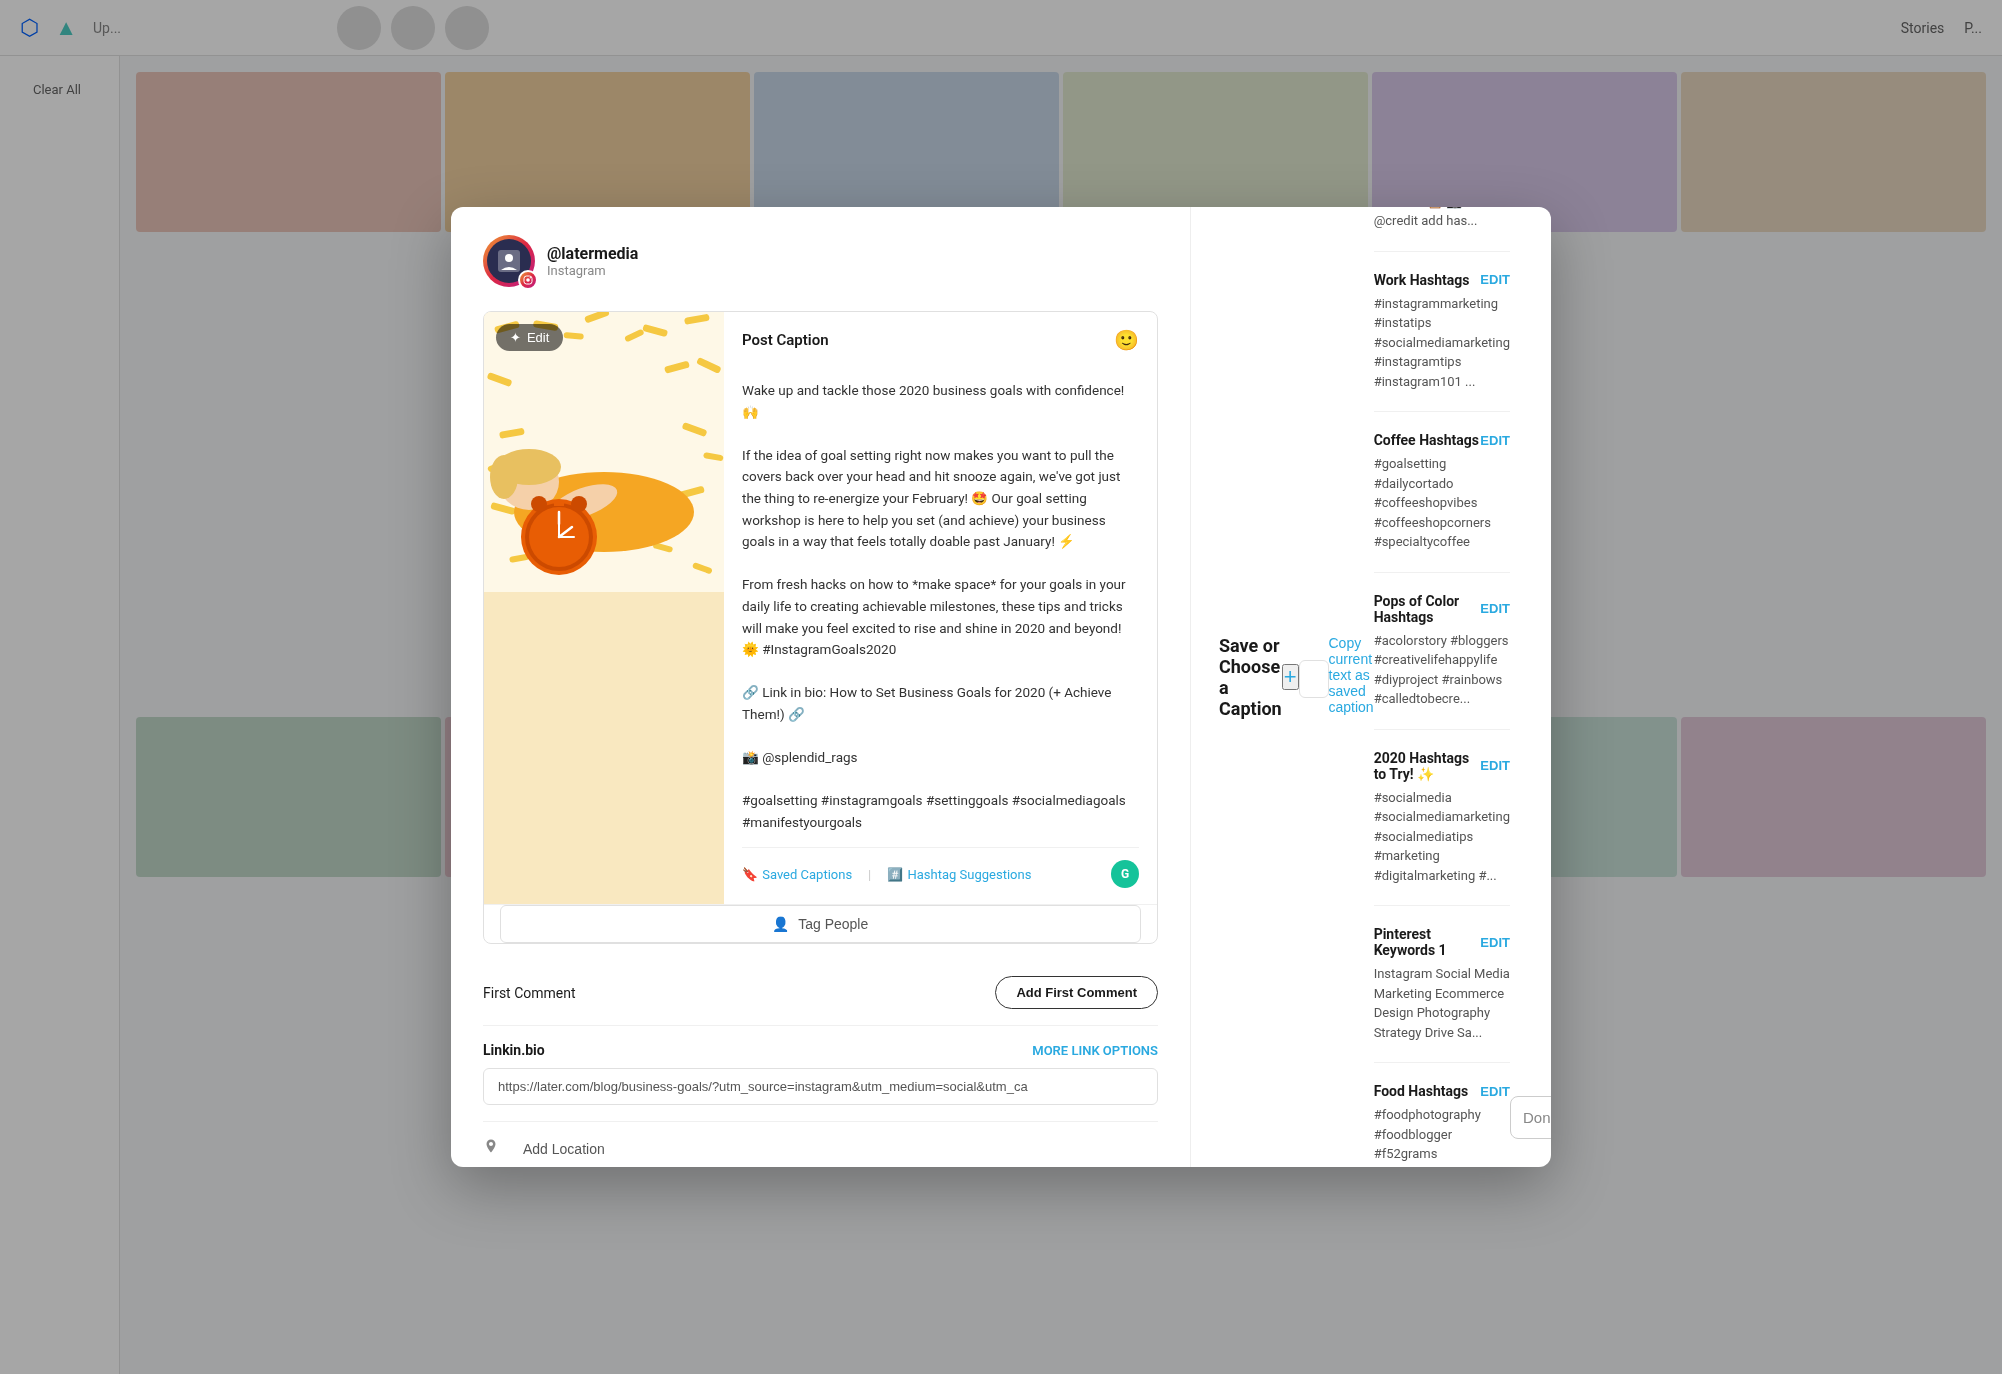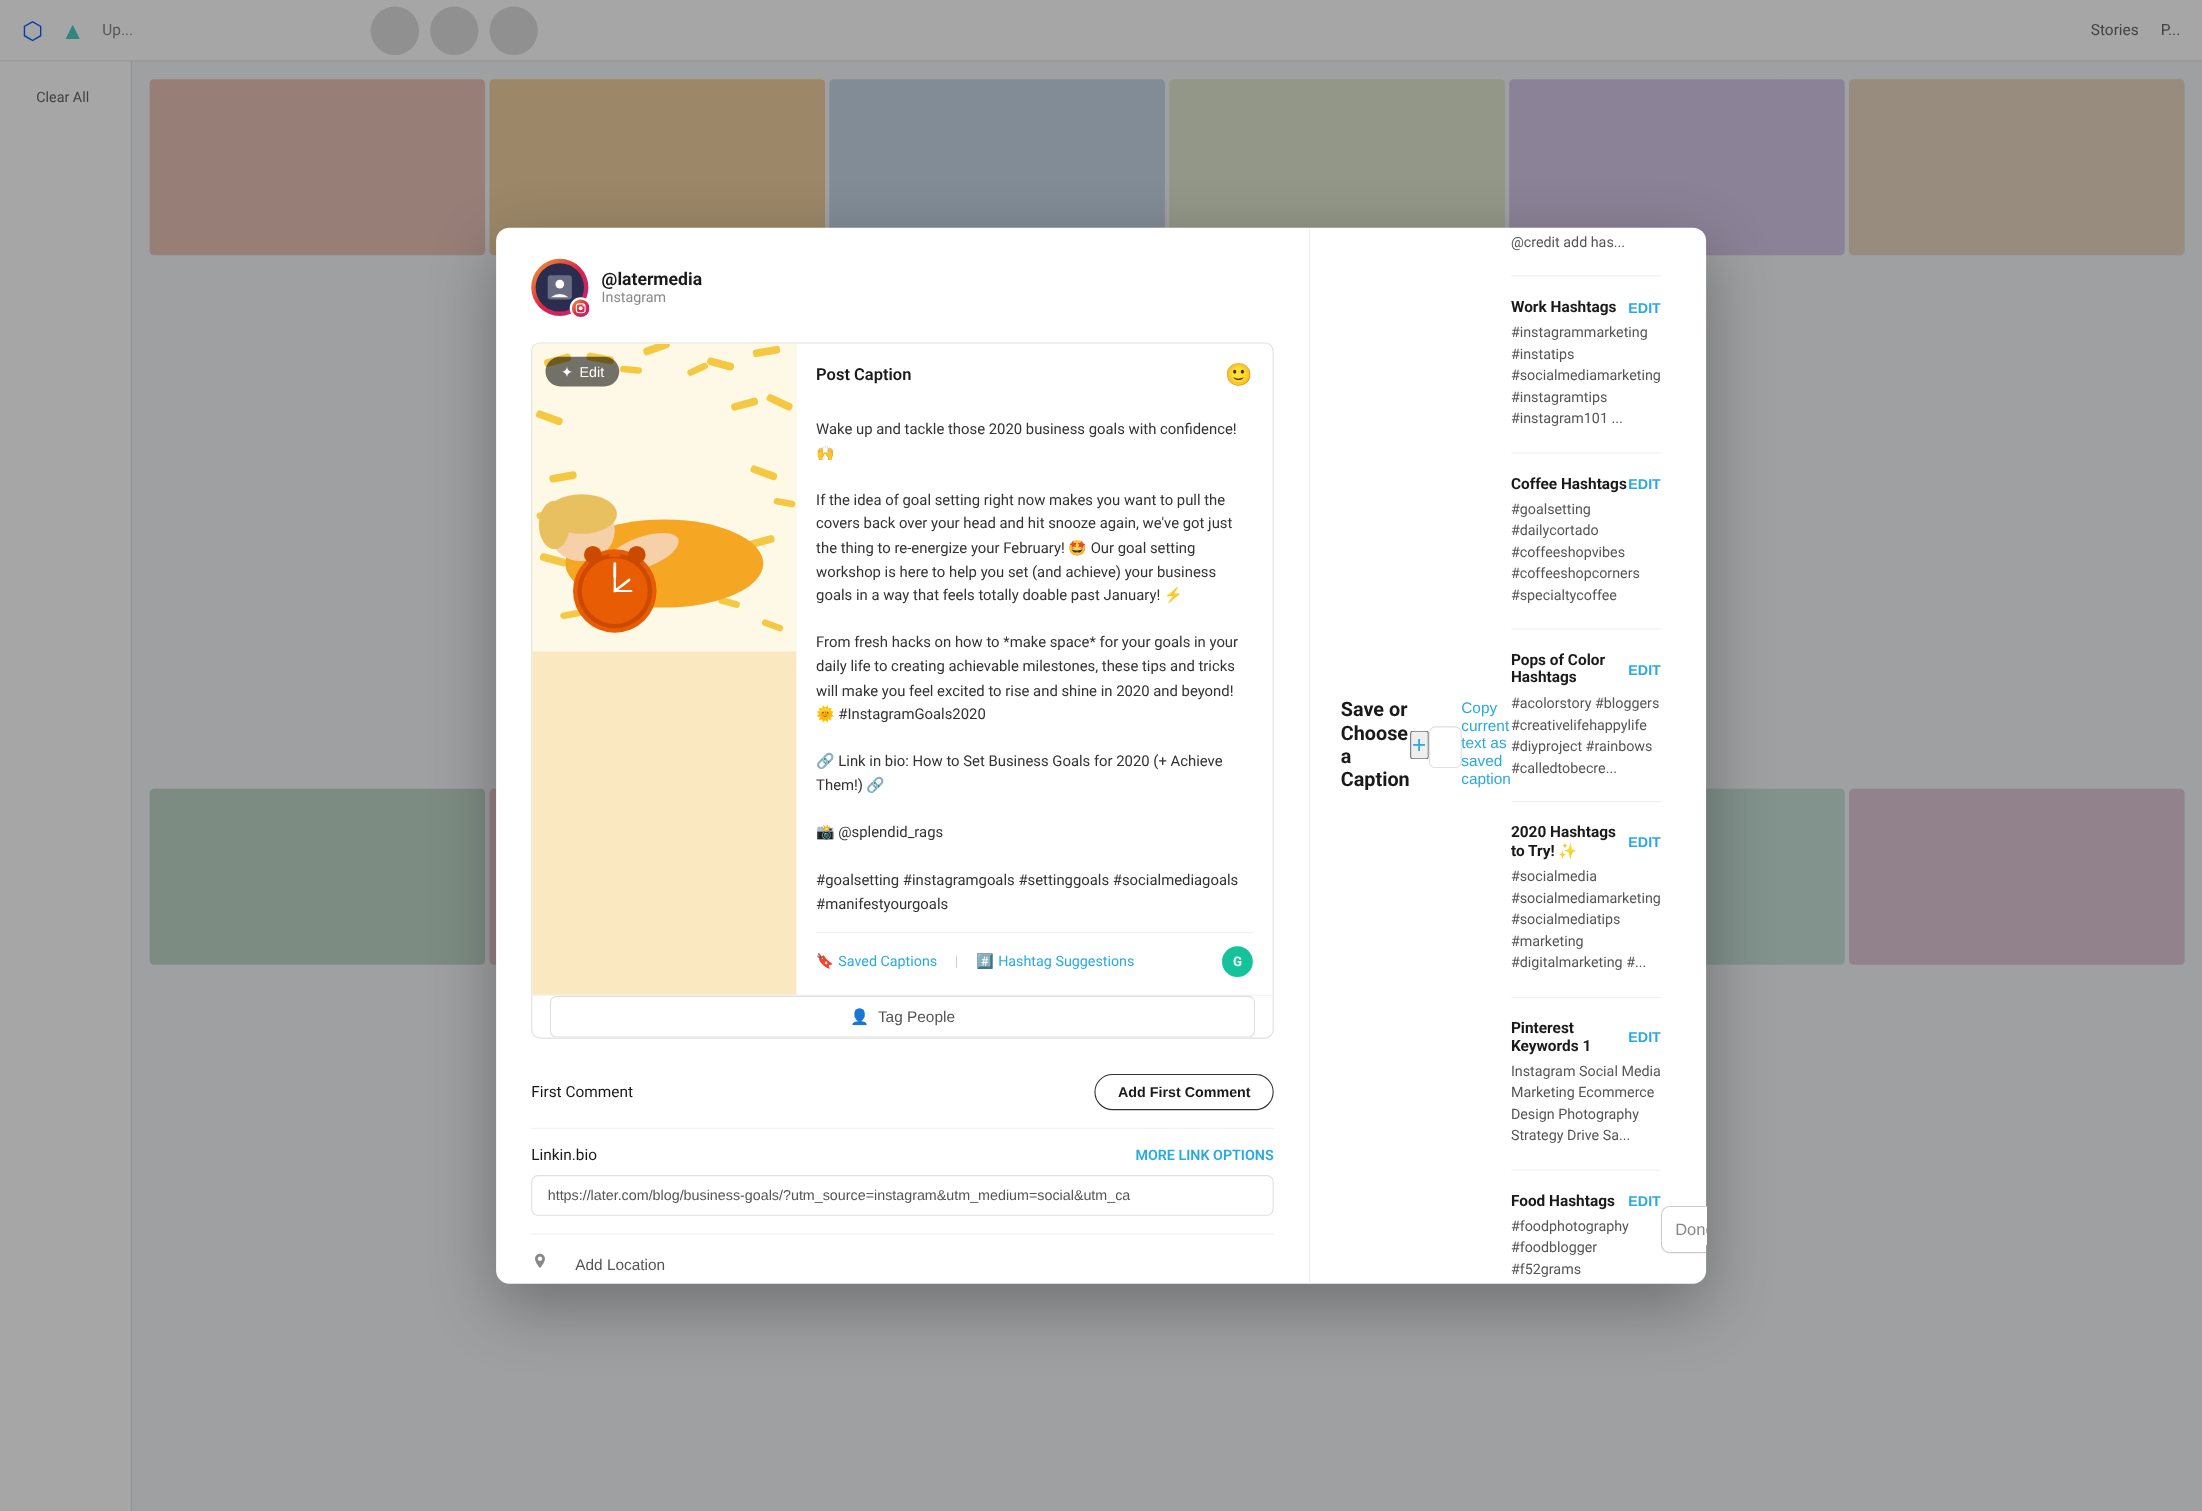--- a/index.html
+++ b/index.html
@@ -325,21 +325,21 @@
 
     .linkin-header {
       display: flex;
       align-items: center;
       justify-content: space-between;
       margin-bottom: 10px;
     }
 
     .linkin-label {
       font-size: 14px;
-      font-weight: 400;
+      font-weight: 700;
       color: #1a1a1a;
     }
 
     .more-link-options {
       color: #2aa9e0;
       font-size: 13px;
       font-weight: 600;
       cursor: pointer;
       text-decoration: none;
     }

